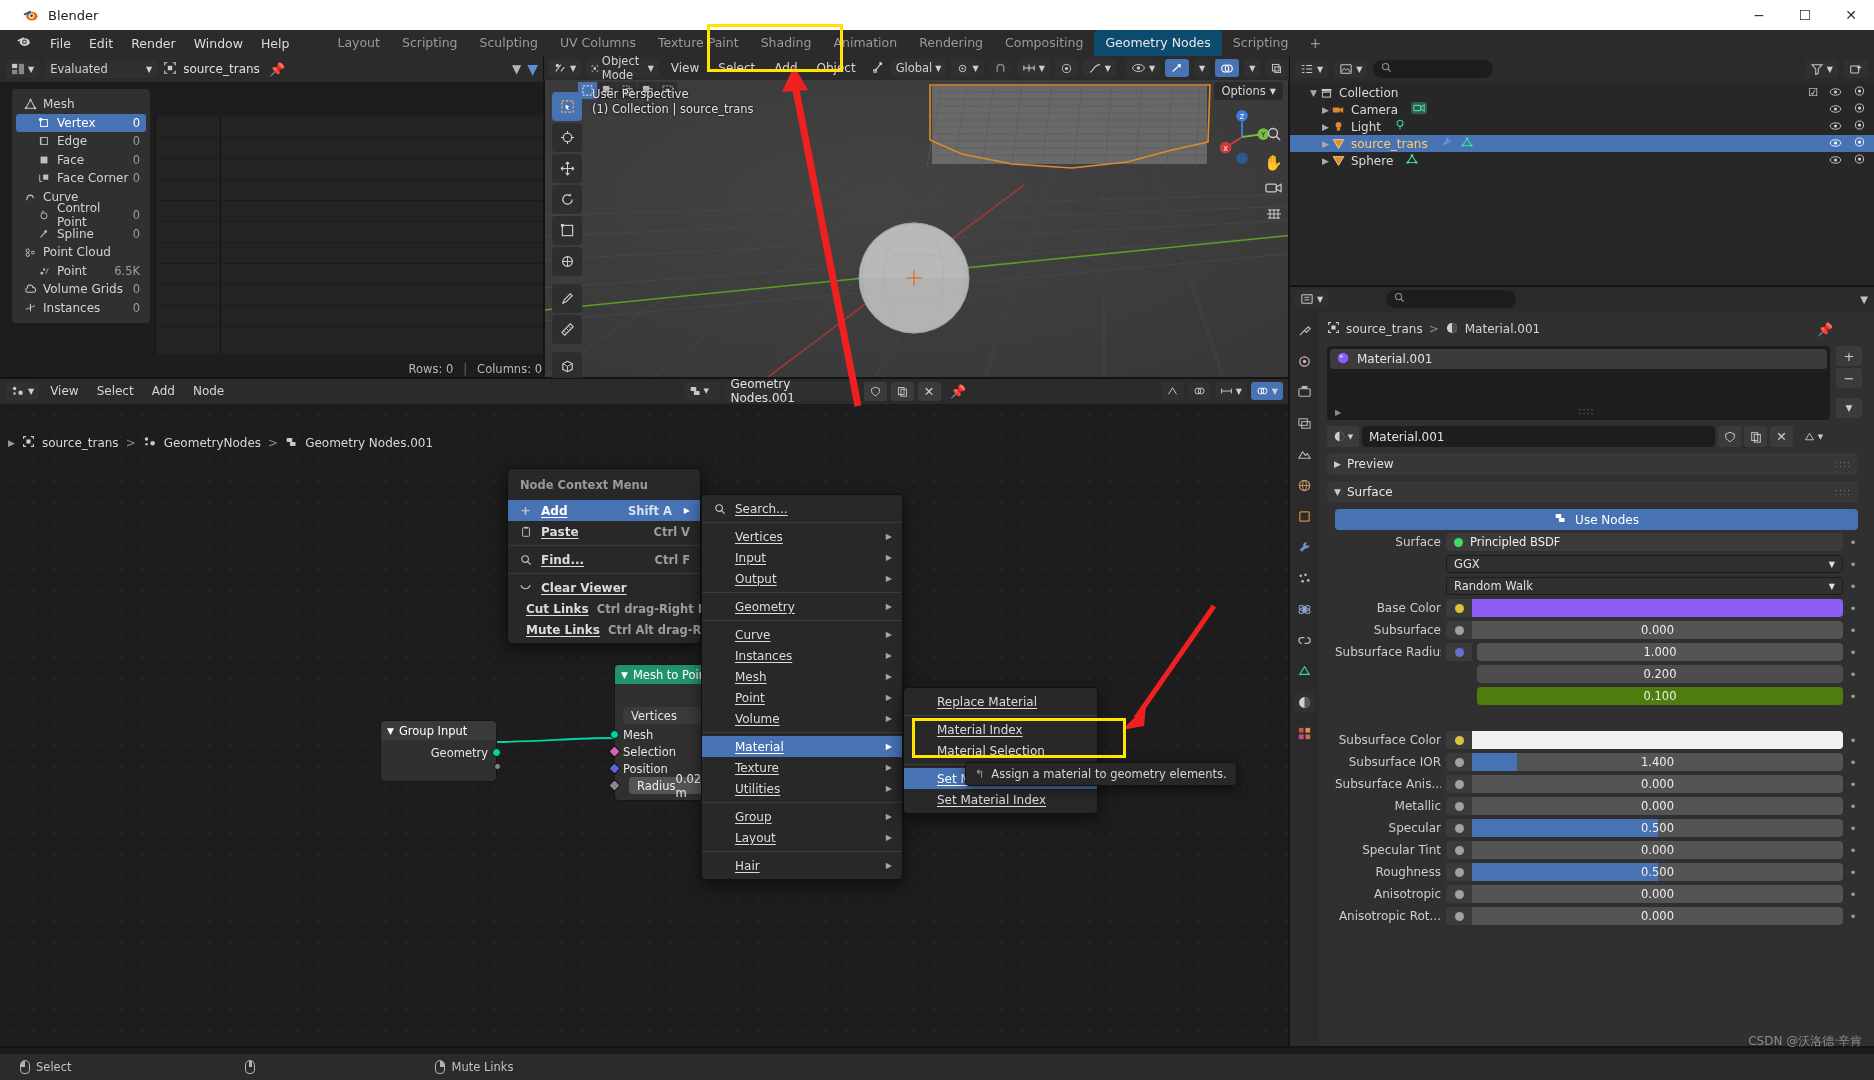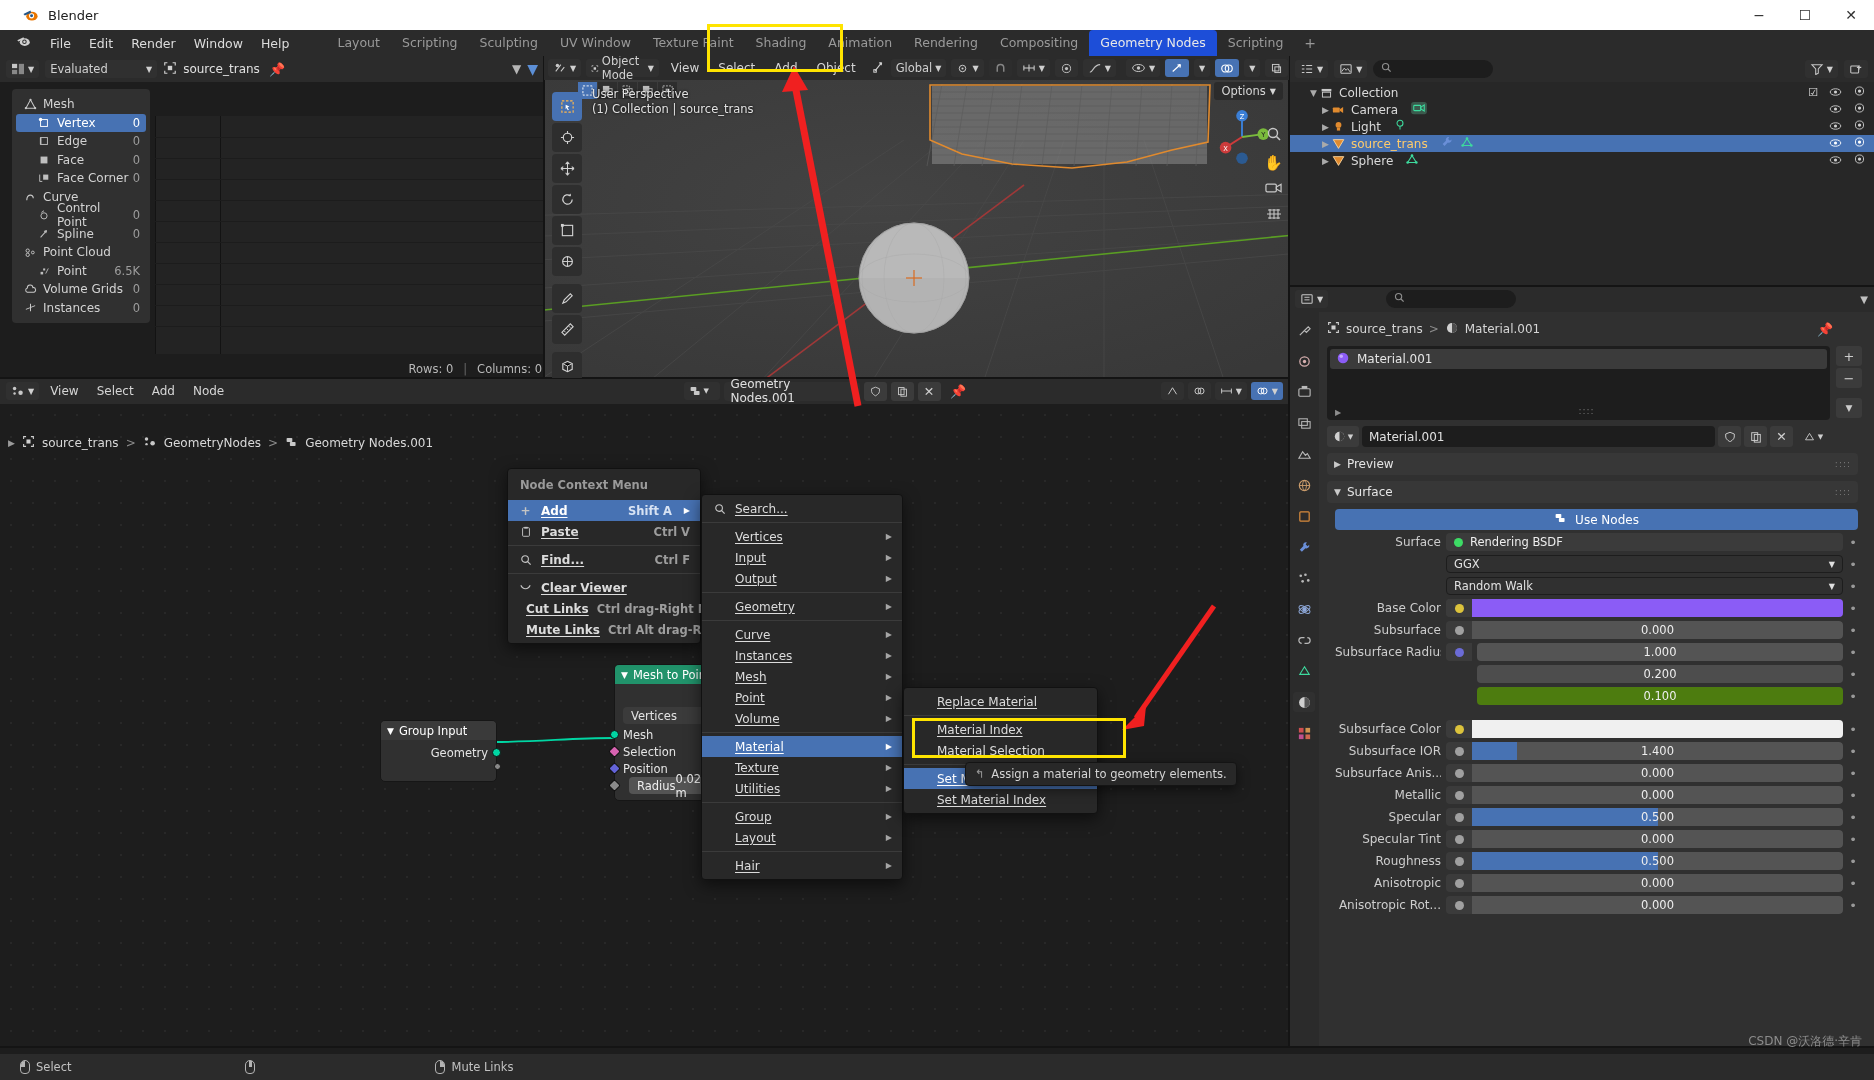--- a/index.html
+++ b/index.html
@@ -30,21 +30,21 @@
     position: absolute; left: 0; top: 30px; width: 1874px; height: 26px;
     background: #2b2b2b; display: flex; align-items: center;
   }
   .topbar .blender-icon { margin: 0 10px 0 16px; }
   .menu-item { padding: 3px 9px; color: #dcdcdc; font-size: 12.5px; border-radius: 3px; }
   .ws-tabs { display: flex; align-items: center; margin-left: 28px; height: 26px; }
   .ws-tab {
     padding: 5px 11px 6px; font-size: 12.5px; color: #9a9a9a;
     border-radius: 4px 4px 0 0; height: 26px; display: flex; align-items: center;
   }
-  .ws-tab.active { background: #1d4ed8; color: #e8e8e8; }
+  .ws-tab.active { background: #0c4a6e; color: #e8e8e8; }
   .ws-plus { color: #999; padding: 0 10px; font-size: 14px; }
 
   .topbar-right { position: absolute; right: 6px; top: 30px; height: 26px; display: flex; align-items: center; gap: 4px; }
   .scene-field {
     display: flex; align-items: center; background: #303030; border-radius: 4px;
     height: 19px; padding: 0 6px; font-size: 12px; color: #d4d4d4;
   }
 
   
   .panel { position: absolute; background: #1d1d1d; }
@@ -233,21 +233,21 @@
     <div class="menu-item">File</div>
     <div class="menu-item">Edit</div>
     <div class="menu-item">Render</div>
     <div class="menu-item">Window</div>
     <div class="menu-item">Help</div>
 
     <div class="ws-tabs">
       <div class="ws-tab">Layout</div>
       <div class="ws-tab">Scripting</div>
       <div class="ws-tab">Sculpting</div>
-      <div class="ws-tab">UV Window</div>
+      <div class="ws-tab">UV Columns</div>
       <div class="ws-tab">Texture Paint</div>
       <div class="ws-tab">Shading</div>
       <div class="ws-tab">Animation</div>
       <div class="ws-tab">Rendering</div>
       <div class="ws-tab">Compositing</div>
       <div class="ws-tab active">Geometry Nodes</div>
       <div class="ws-tab">Scripting</div>
       <div class="ws-plus">+</div>
     </div>
 
@@ -1134,21 +1134,21 @@
                 <rect x="6" y="7" width="7" height="5" rx="1" fill="#fff"></rect>
               </svg>
           </span>
           <span>Use Nodes</span>
         </div>
 
         <div class="prop-row">
           <span class="prop-label">Surface</span>
           <span class="prop-ctl" style="background:#3b3b3b;justify-content:flex-start;padding-left:8px;gap:7px">
             <span class="sockdot" style="width:9px;height:9px;flex:0 0 9px;background:#3ddb65;border-radius:50%"></span>
-            <span>Rendering BSDF</span>
+            <span>Principled BSDF</span>
           </span>
           <span class="anim-dot">•</span>
         </div>
 
         <div class="prop-row">
           <span class="prop-label"></span>
           <span class="dropdown">
             <span>GGX</span>
             <span style="flex:1"></span>
               <span style="font-size:8px">▼</span>
@@ -1210,21 +1210,21 @@
         </div>
         <div class="prop-row">
           <span class="prop-label"></span>
           <span style="width:26px"></span>
           <span class="prop-ctl" style="background:#4d7c0f">
             <span>0.100</span>
           </span>
           <span class="anim-dot">•</span>
         </div>
 
-        <div class="prop-row" style="margin-top:13px">
+        <div class="prop-row" style="margin-top:24px">
           <span class="prop-label">Subsurface Color</span>
           <span class="prop-ctl" style="background:#3b3b3b;padding:0;overflow:hidden">
             <span style="width:26px;height:18px;display:flex;align-items:center;justify-content:center">
               <span style="width:9px;height:9px;border-radius:50%;background:#dcc33c;display:block"></span>
             </span>
             <span style="flex:1;height:18px;background:#f0f0f0"></span>
           </span>
           <span class="anim-dot">•</span>
         </div>
 

